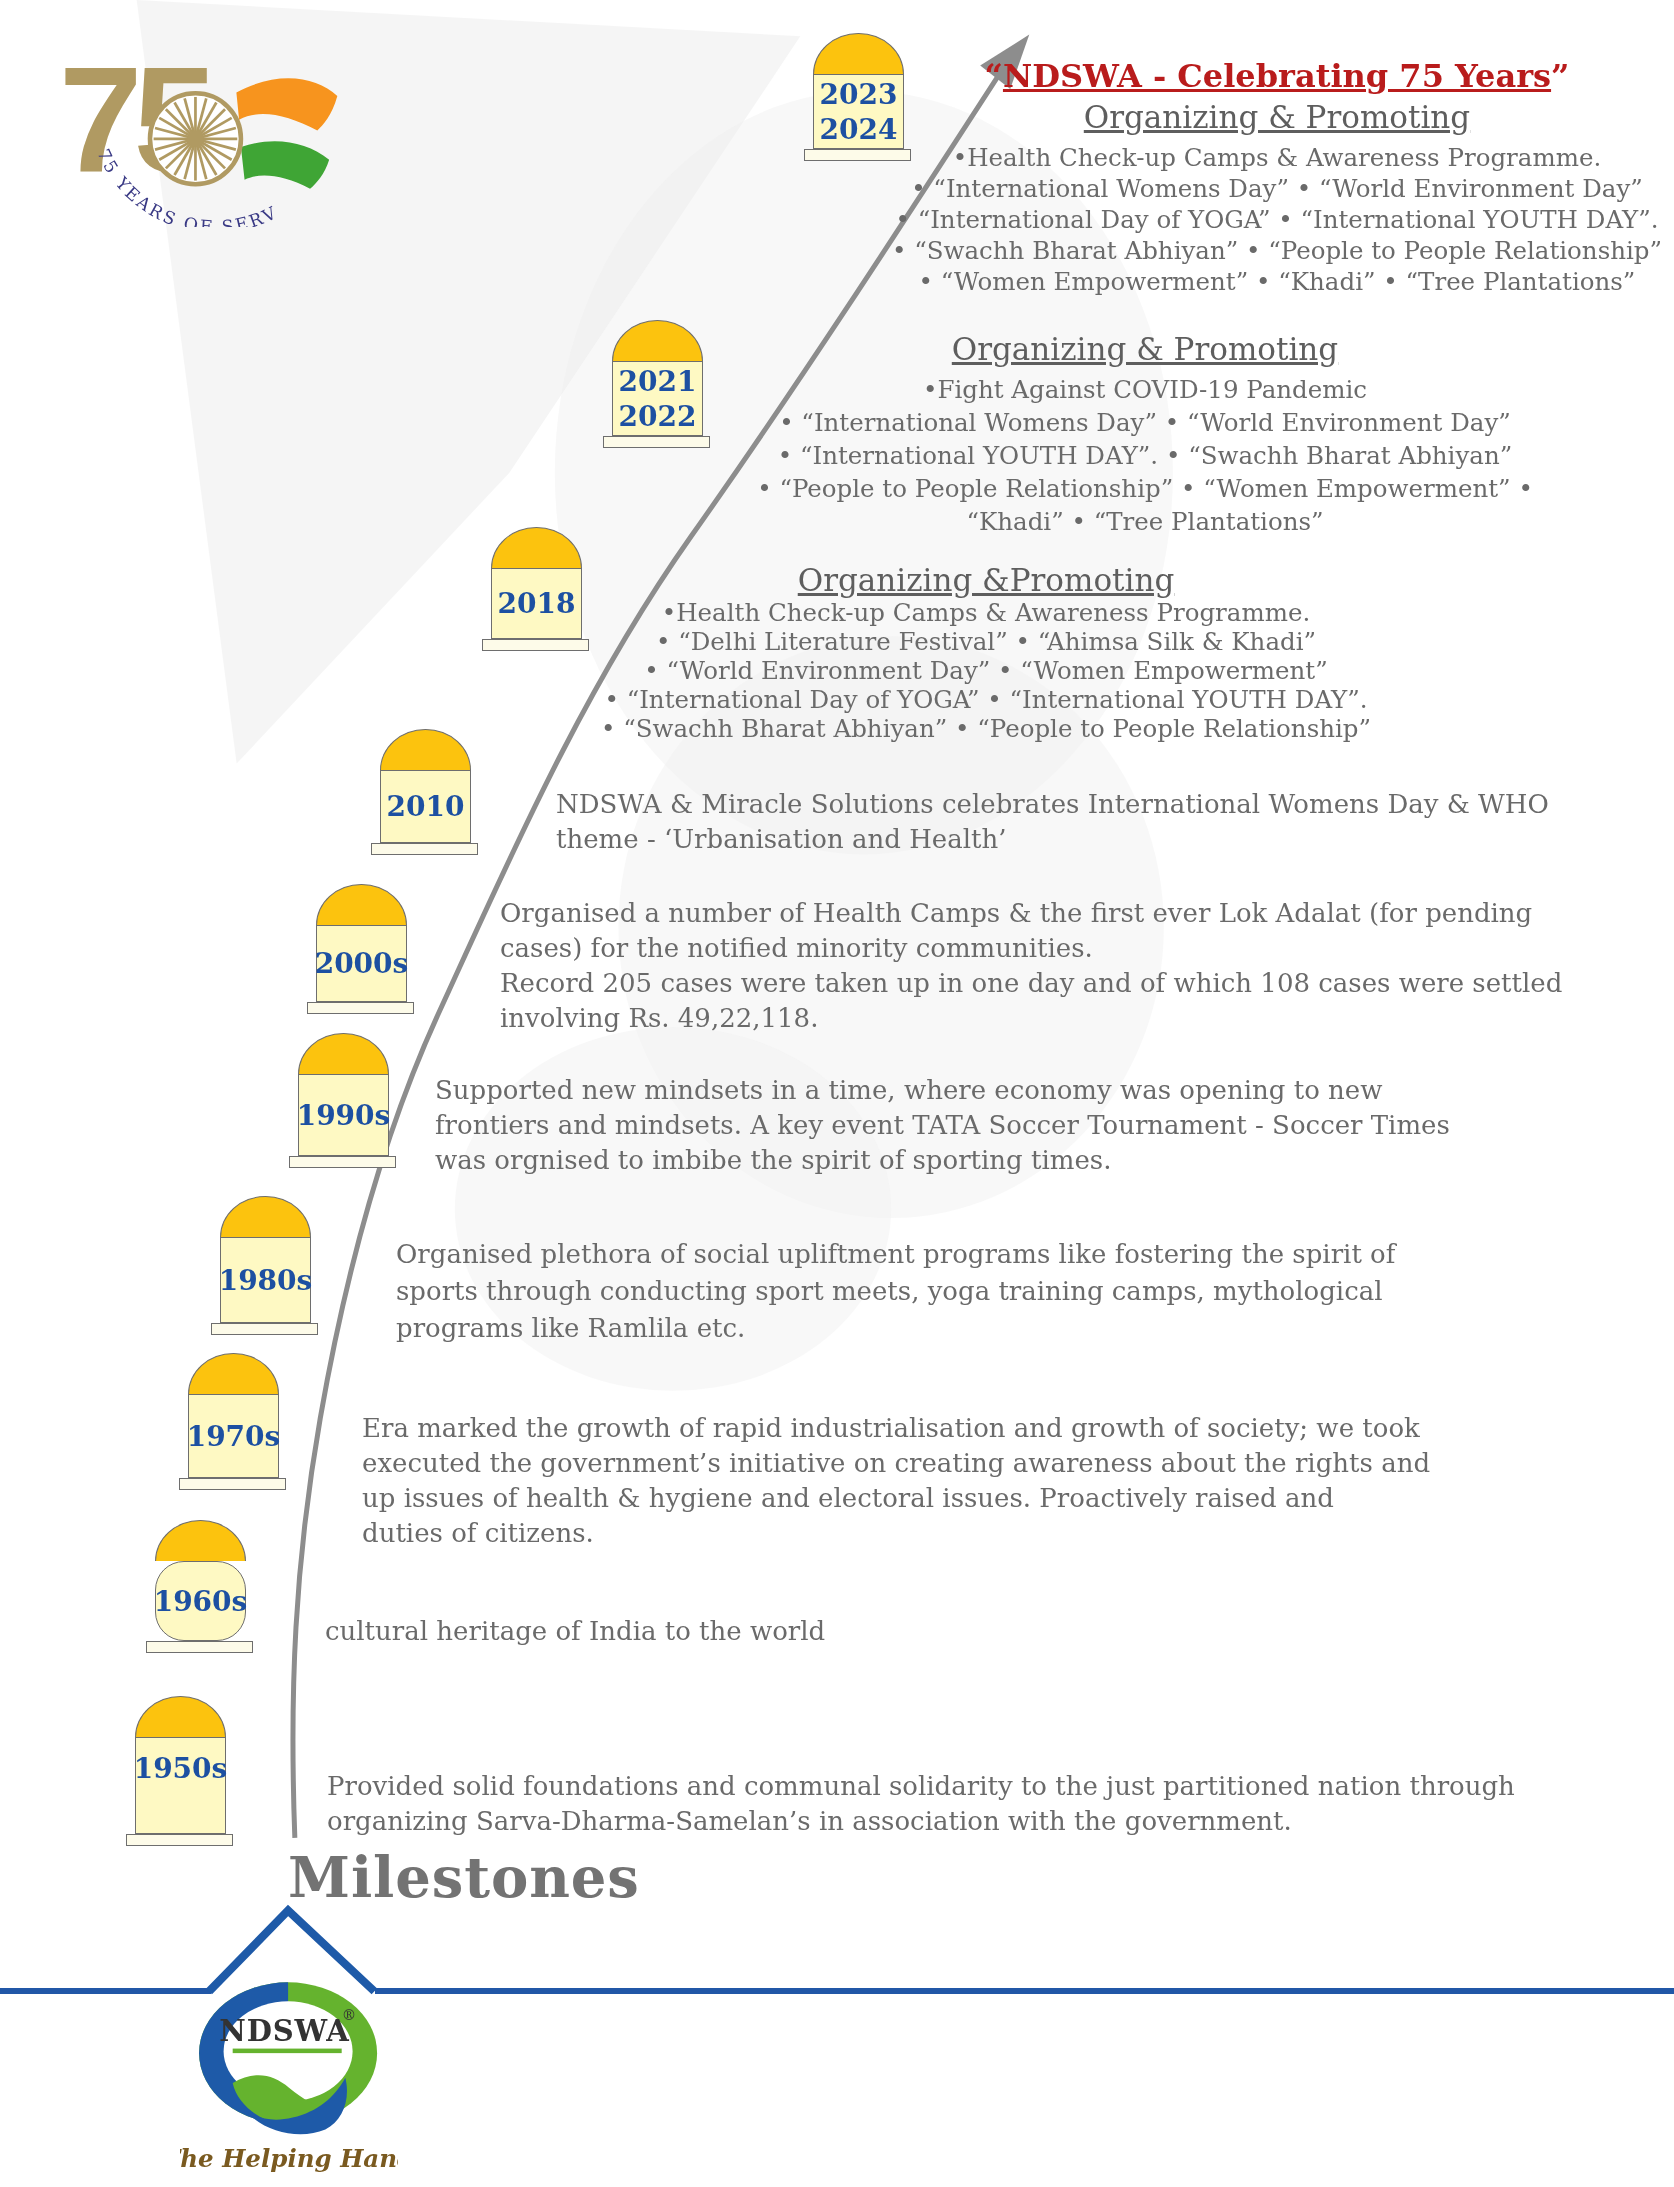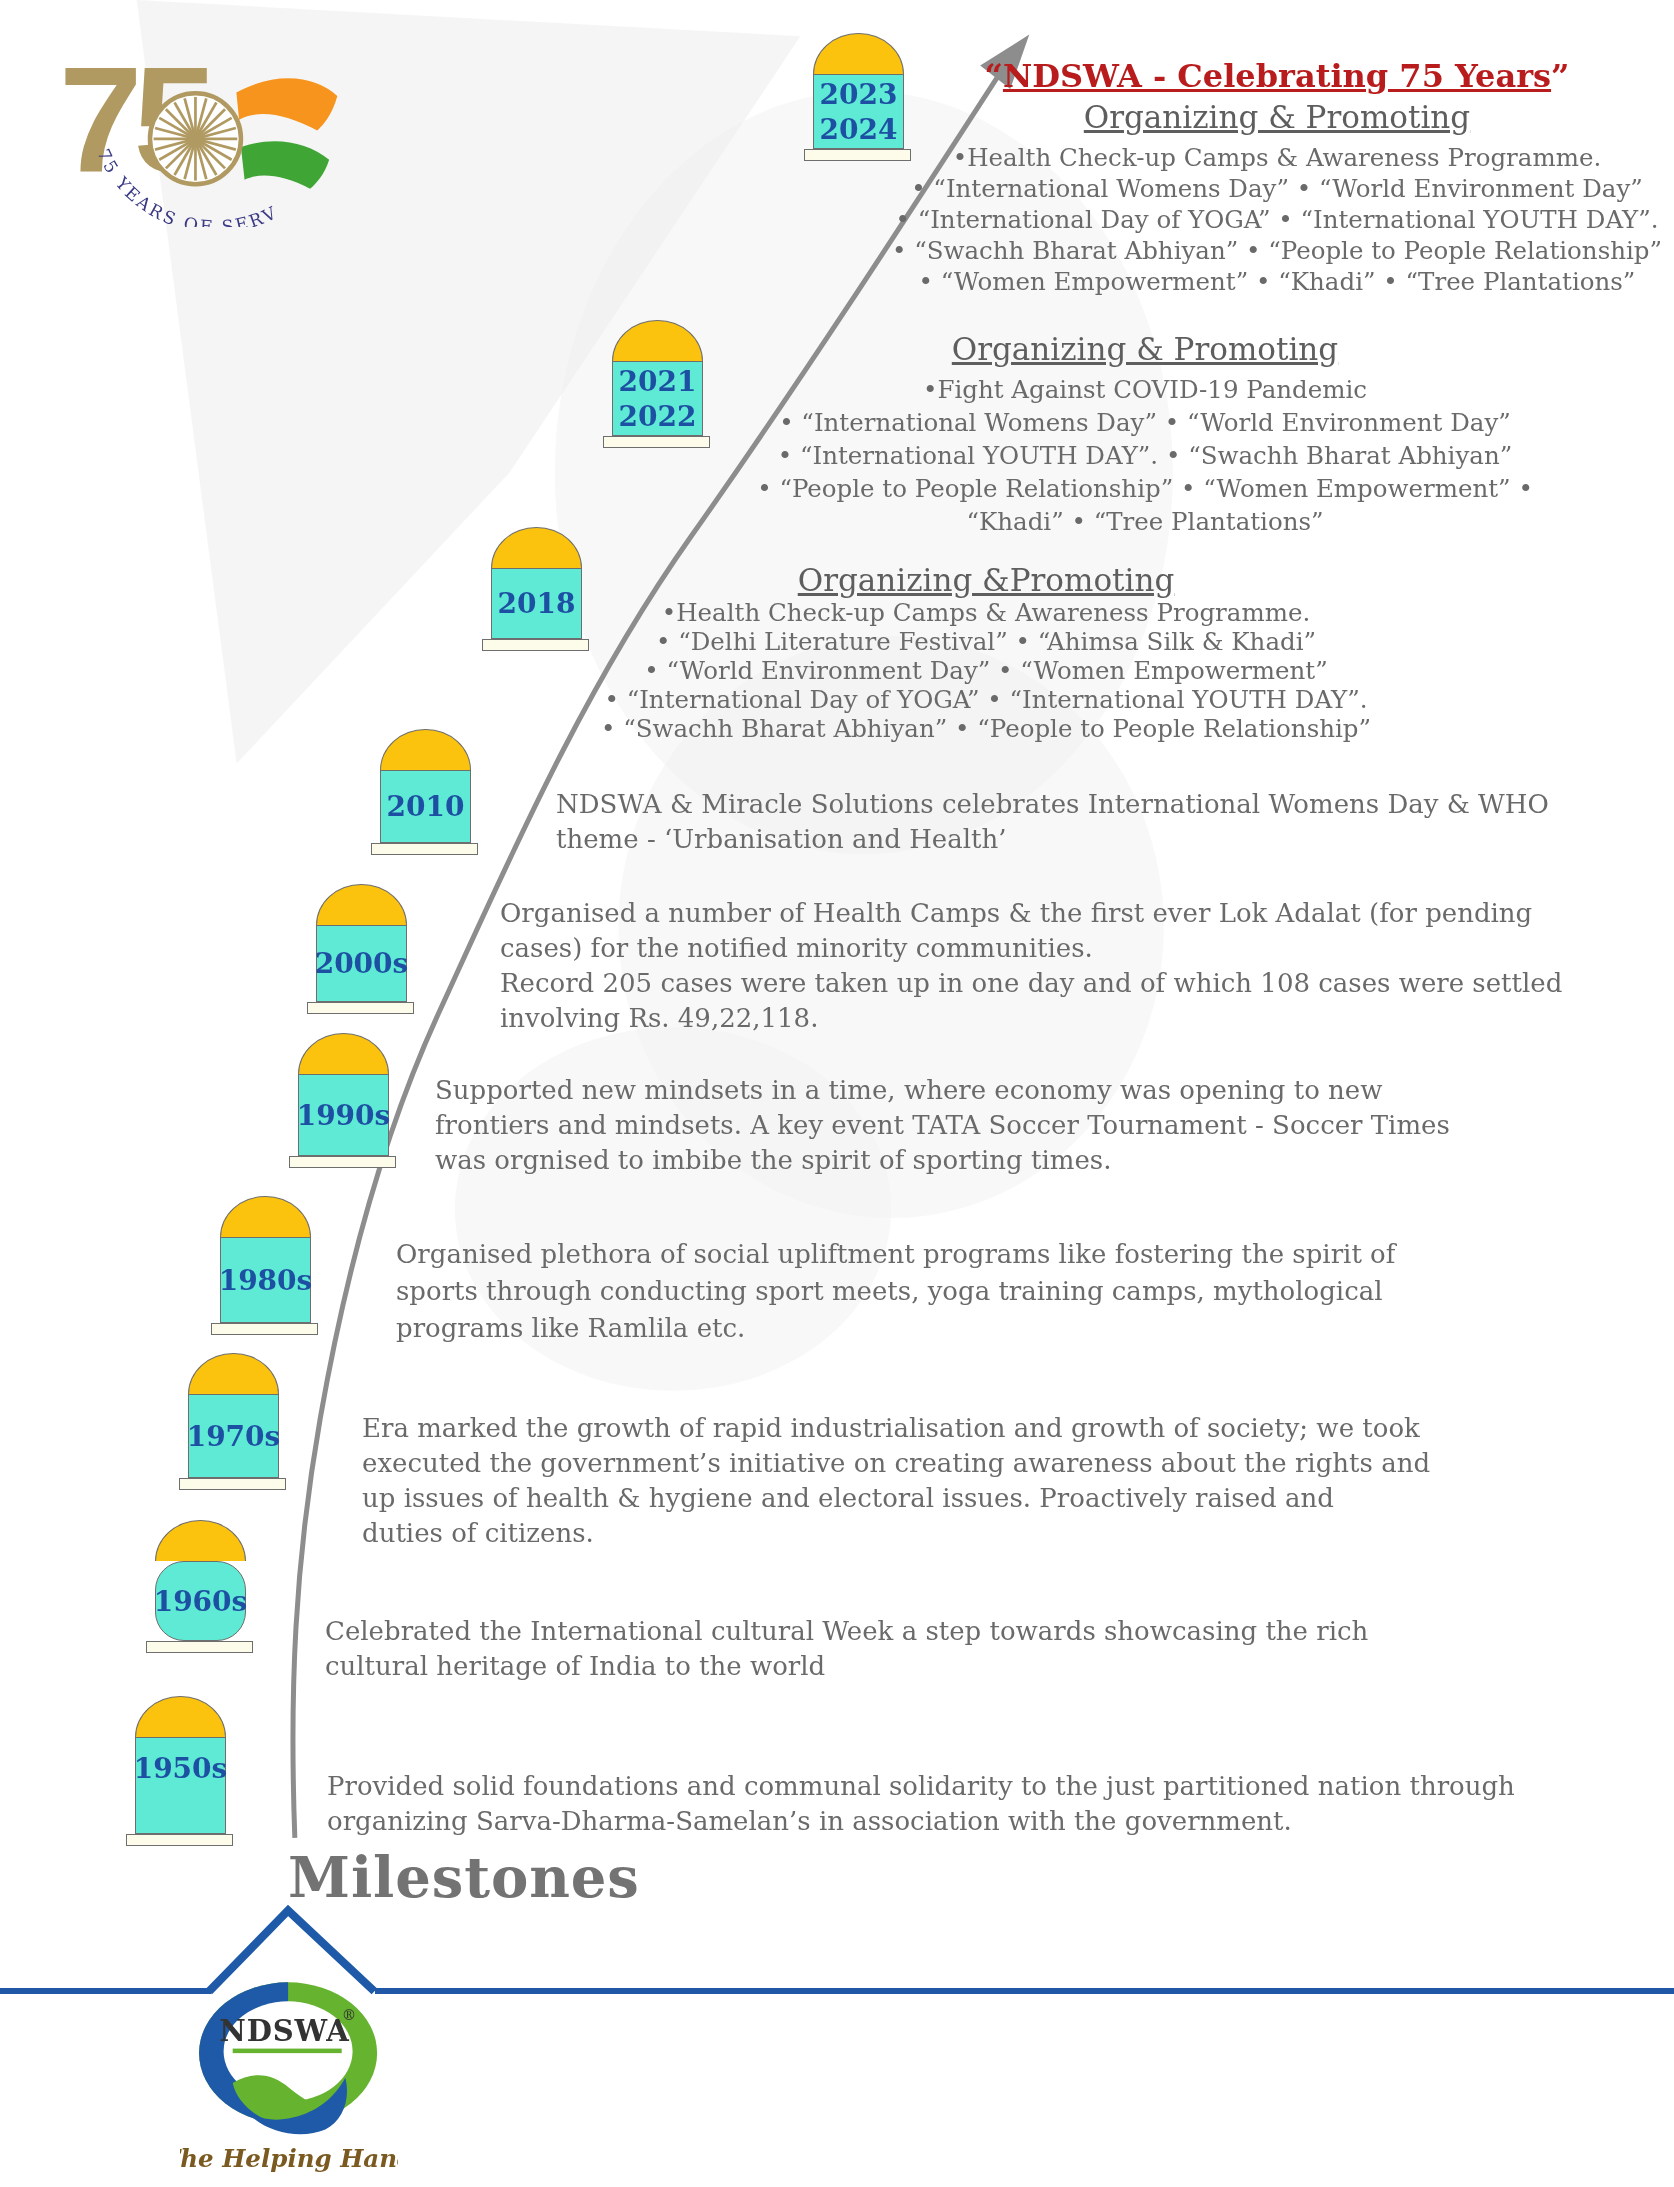--- a/index.html
+++ b/index.html
@@ -10,21 +10,21 @@
   svg{display:block;}
   .layer{position:absolute;left:0;top:0;}
 
   
   .marker{position:absolute;width:91px;z-index:4;}
   .dome{
     height:40px;background:#FCC30E;border:1.8px solid #6E6E6E;border-bottom:none;
     border-radius:50% 50% 0 0 / 100% 100% 0 0;
   }
   .mbody{
-    background:#5eead4;border:1.8px solid #6E6E6E;
+    background:#fef9c3;border:1.8px solid #6E6E6E;
     display:flex;flex-direction:column;align-items:center;justify-content:center;
     color:#1D50A2;font-weight:bold;
   }
   .yr{font-size:28px;line-height:35px;white-space:nowrap;}
   .mbase{
     position:relative;left:-9px;width:105px;height:10px;
     background:#FDFBE9;border:1.8px solid #6E6E6E;
   }
 
   
@@ -236,21 +236,20 @@
   </div>
 
   <div class="tblock para" style="left:362px;top:1411px;">
     <div class="pline plh39">Era marked the growth of rapid industrialisation and growth of society; we took</div>
     <div class="pline plh39">executed the government’s initiative on creating awareness about the rights and</div>
     <div class="pline plh39">up issues of health &amp; hygiene and electoral issues. Proactively raised and</div>
     <div class="pline plh39">duties of citizens.</div>
   </div>
 
   <div class="tblock para" style="left:325px;top:1614px;">
-    <div class="pline plh39">Celebrated the International cultural Week a step towards showcasing the rich</div>
     <div class="pline plh39">cultural heritage of India to the world</div>
   </div>
 
   <div class="tblock para" style="left:327px;top:1769px;">
     <div class="pline plh38">Provided solid foundations and communal solidarity to the just partitioned nation through</div>
     <div class="pline plh38">organizing Sarva-Dharma-Samelan’s in association with the government.</div>
   </div>
 
   <div class="milestones-title">Milestones</div>
 

